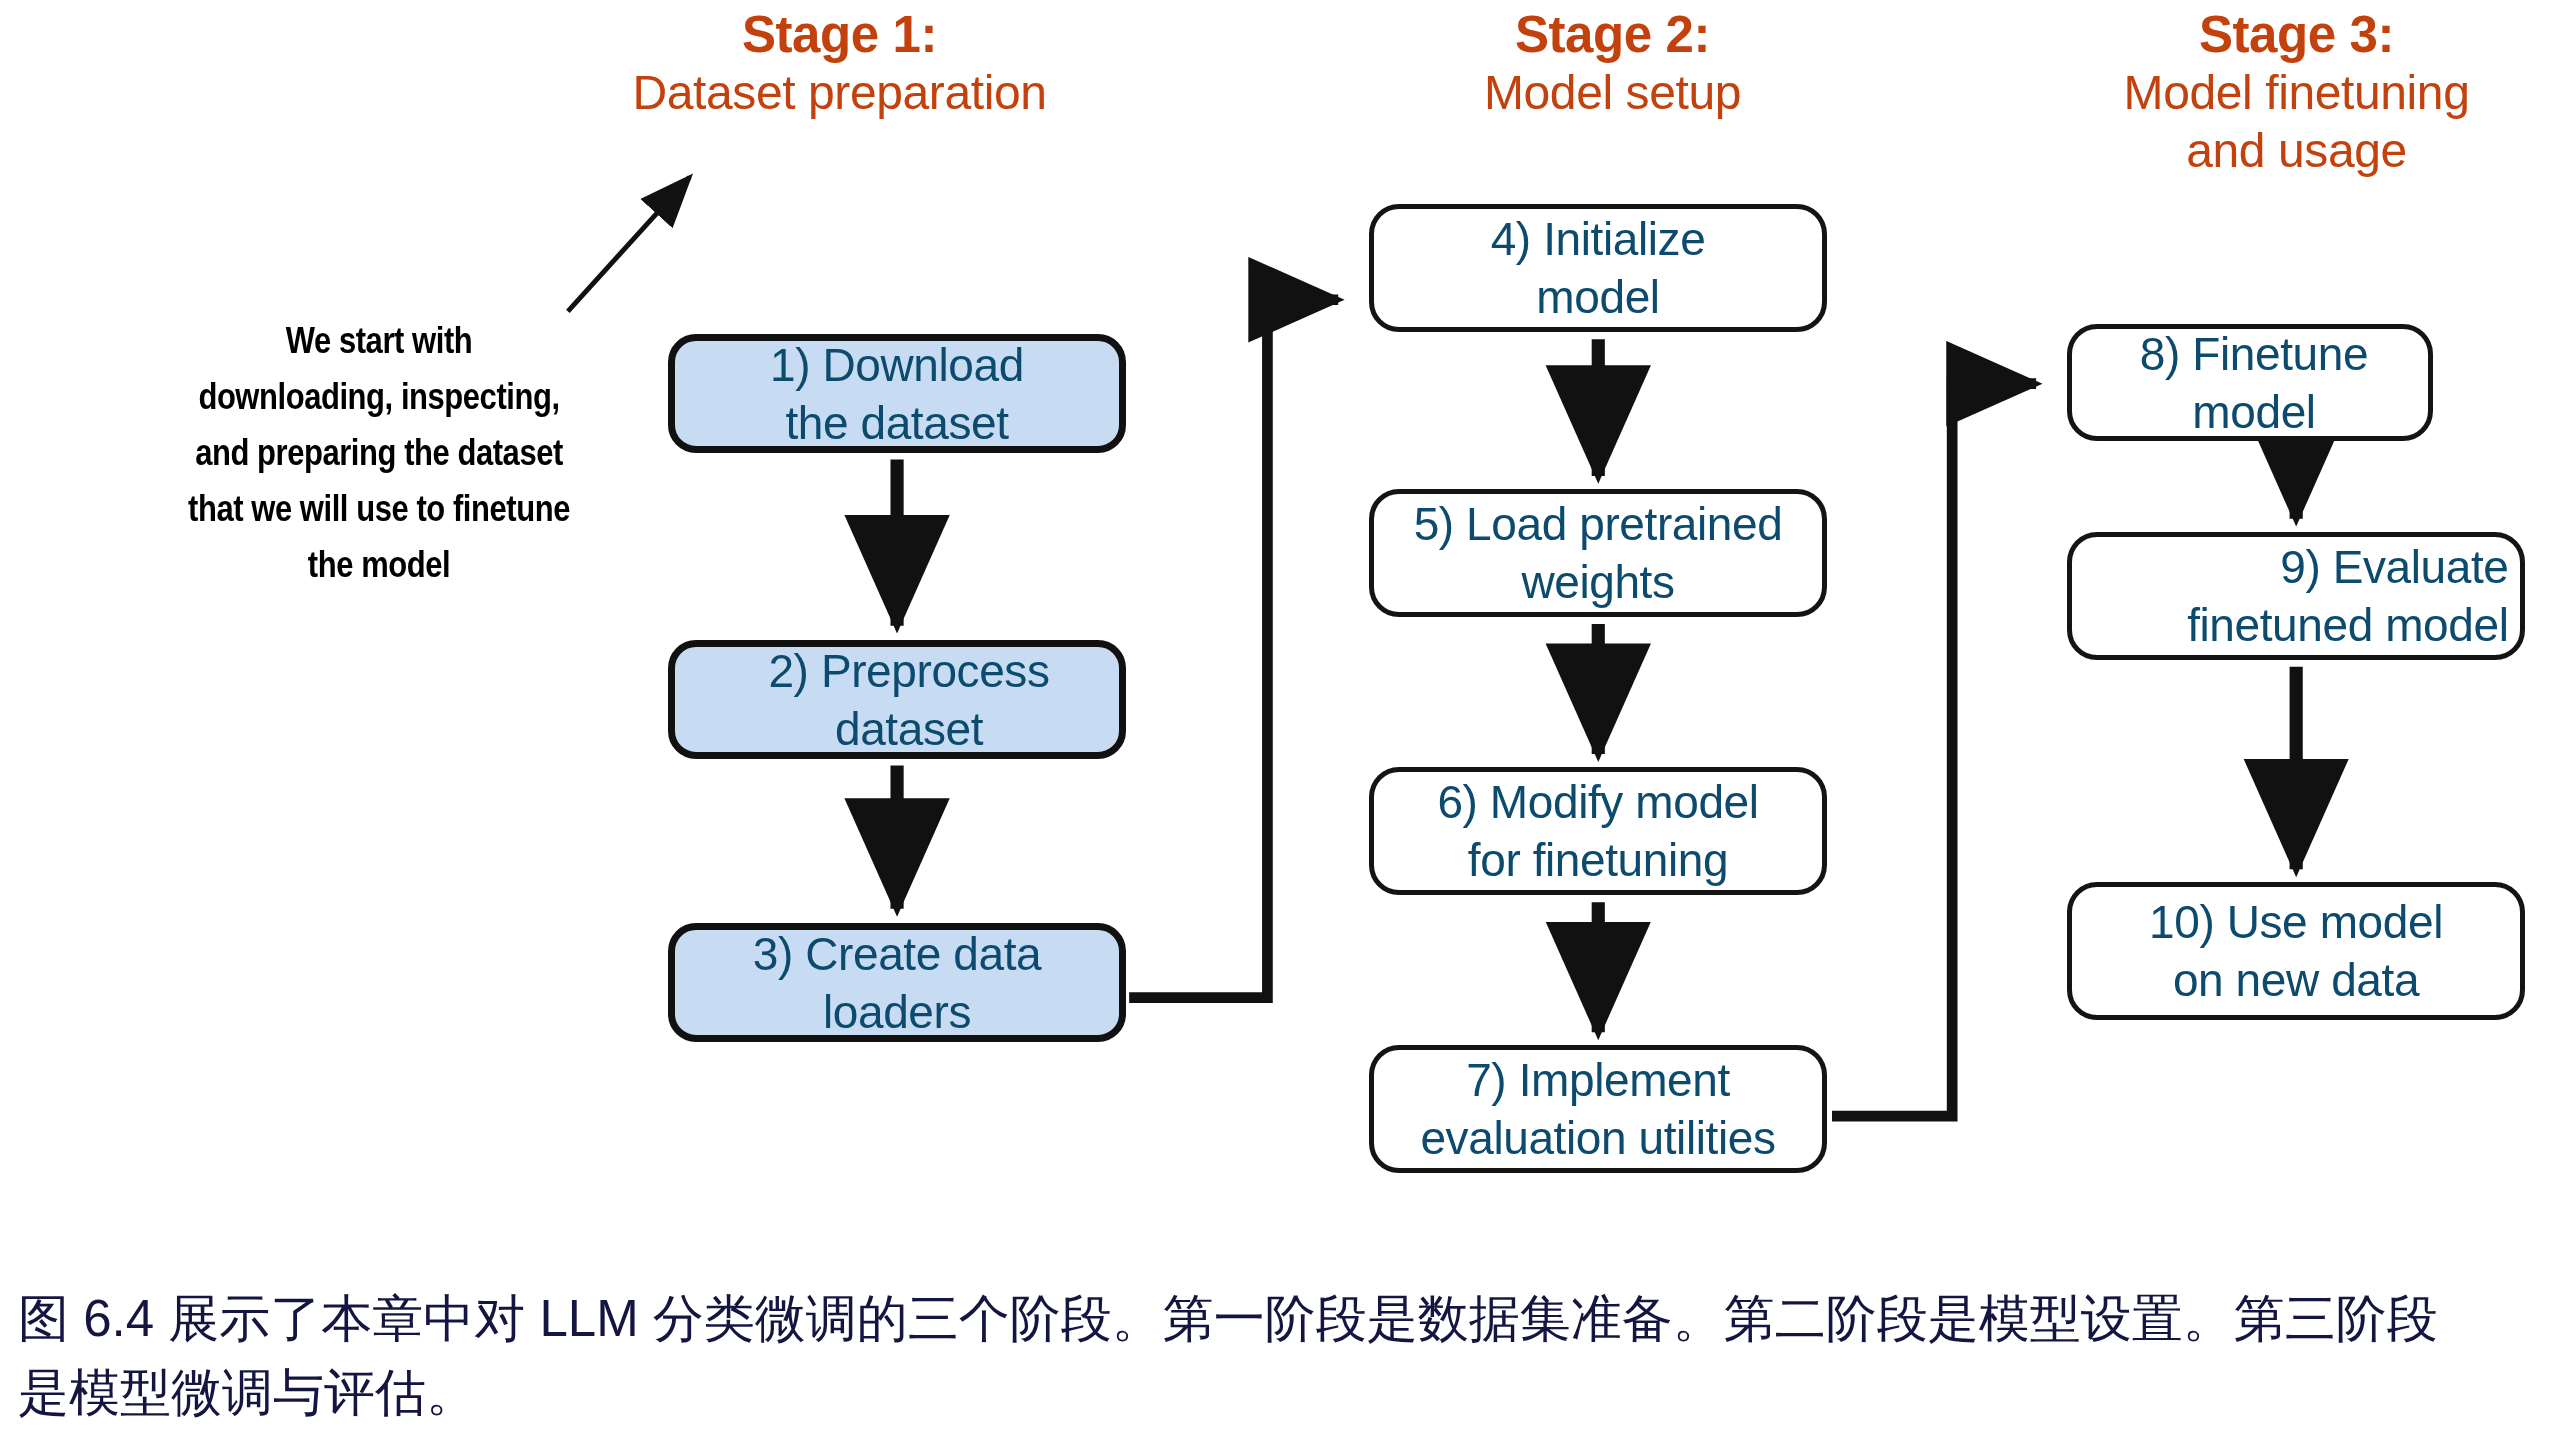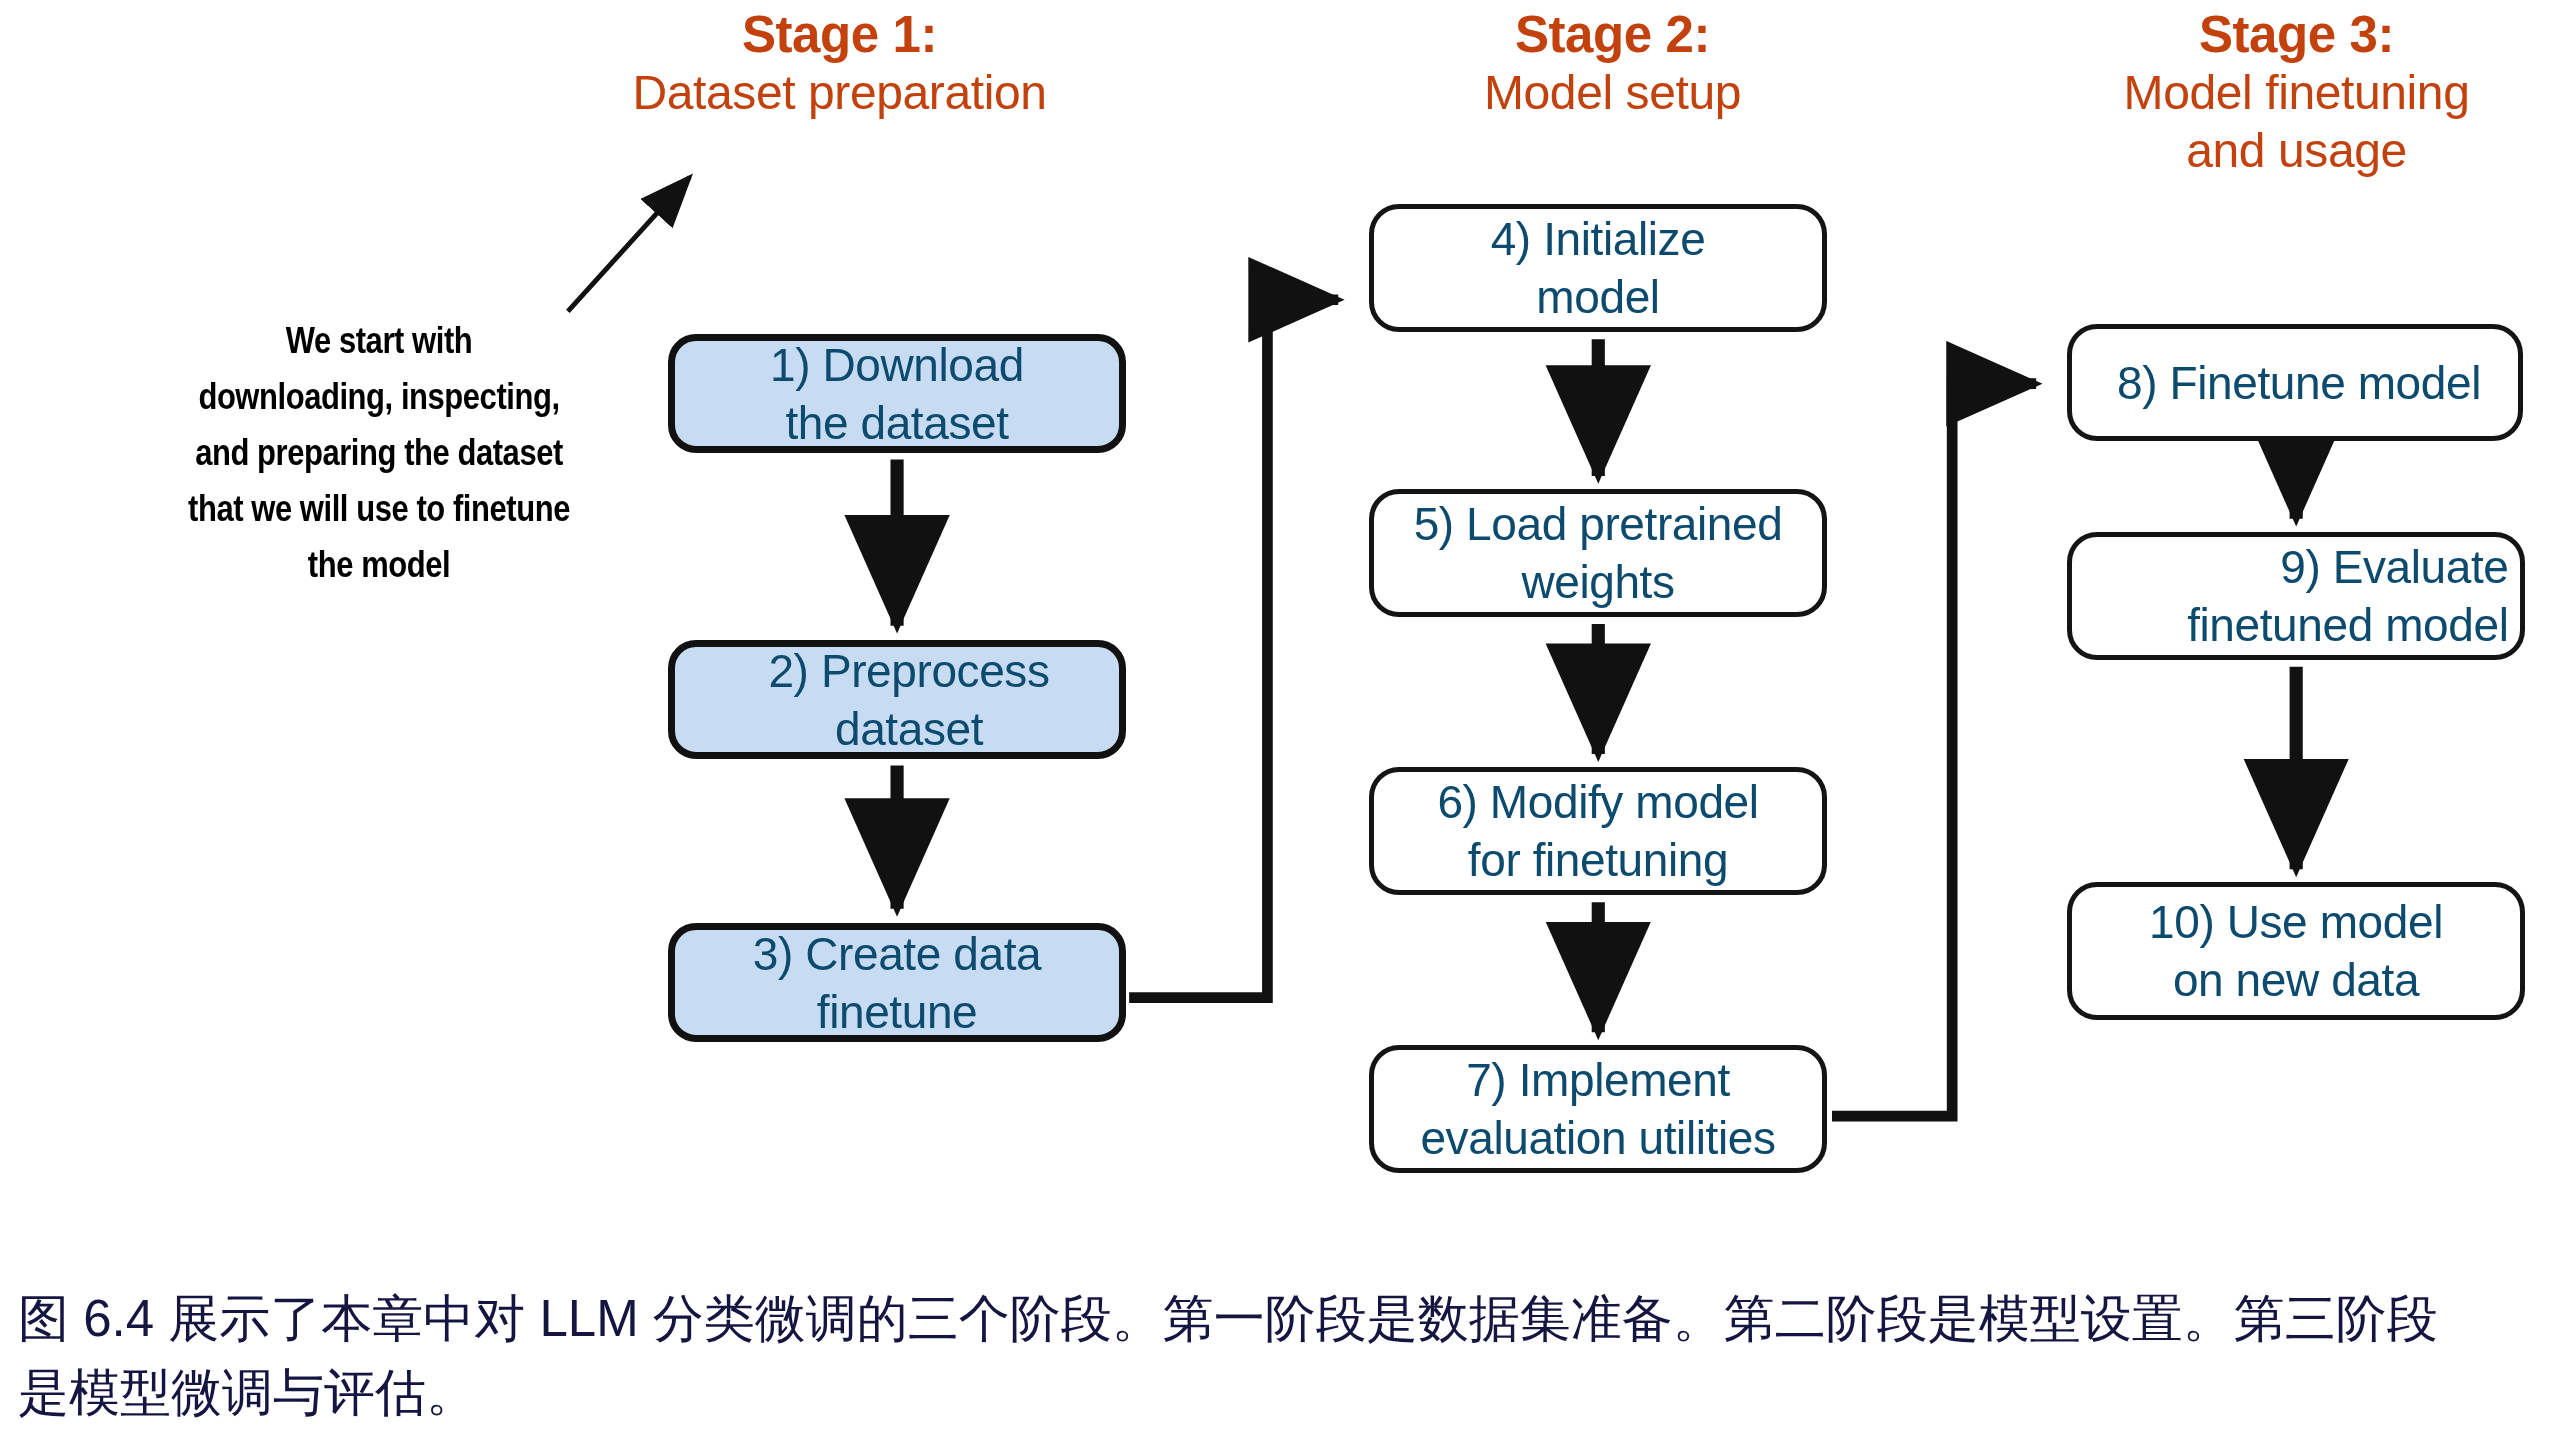--- a/index.html
+++ b/index.html
@@ -41,21 +41,21 @@
   
   #node-1{left:668px;top:334px;width:458px;height:119px;}
   #node-2{left:668px;top:640px;width:458px;height:119px;padding-left:24px;}
   #node-3{left:668px;top:923px;width:458px;height:119px;}
   
   #node-4{left:1369px;top:204px;width:458px;height:128px;}
   #node-5{left:1369px;top:489px;width:458px;height:128px;}
   #node-6{left:1369px;top:767px;width:458px;height:128px;}
   #node-7{left:1369px;top:1045px;width:458px;height:128px;}
   
-  #node-8{left:2067px;top:324px;width:456px;height:117px;padding-left:8px;}
+  #node-8{left:2067px;top:324px;width:366px;height:117px;padding-left:8px;}
   #node-9{left:2067px;top:532px;width:458px;height:128px;text-align:right;}
   #node-10{left:2067px;top:882px;width:458px;height:138px;}
 
   
   #note{
     position:absolute;left:99px;top:313px;width:560px;
     text-align:center;color:#000;
     font-weight:bold;font-size:36px;line-height:56px;
     letter-spacing:-0.5px;
     transform:scaleX(0.86);transform-origin:center top;
@@ -128,21 +128,21 @@
 
   <div class="node blue" id="node-1">
     <span class="node-label"><span>1) Download</span><br><span>the dataset</span></span>
   </div>
 
   <div class="node blue" id="node-2">
     <span class="node-label"><span>2) Preprocess</span><br><span>dataset</span></span>
   </div>
 
   <div class="node blue" id="node-3">
-    <span class="node-label"><span>3) Create data</span><br><span>finetune</span></span>
+    <span class="node-label"><span>3) Create data</span><br><span>loaders</span></span>
   </div>
 
   <div class="node white" id="node-4">
     <span class="node-label"><span>4) Initialize</span><br><span>model</span></span>
   </div>
 
   <div class="node white" id="node-5">
     <span class="node-label"><span>5) Load pretrained</span><br><span>weights</span></span>
   </div>
 

